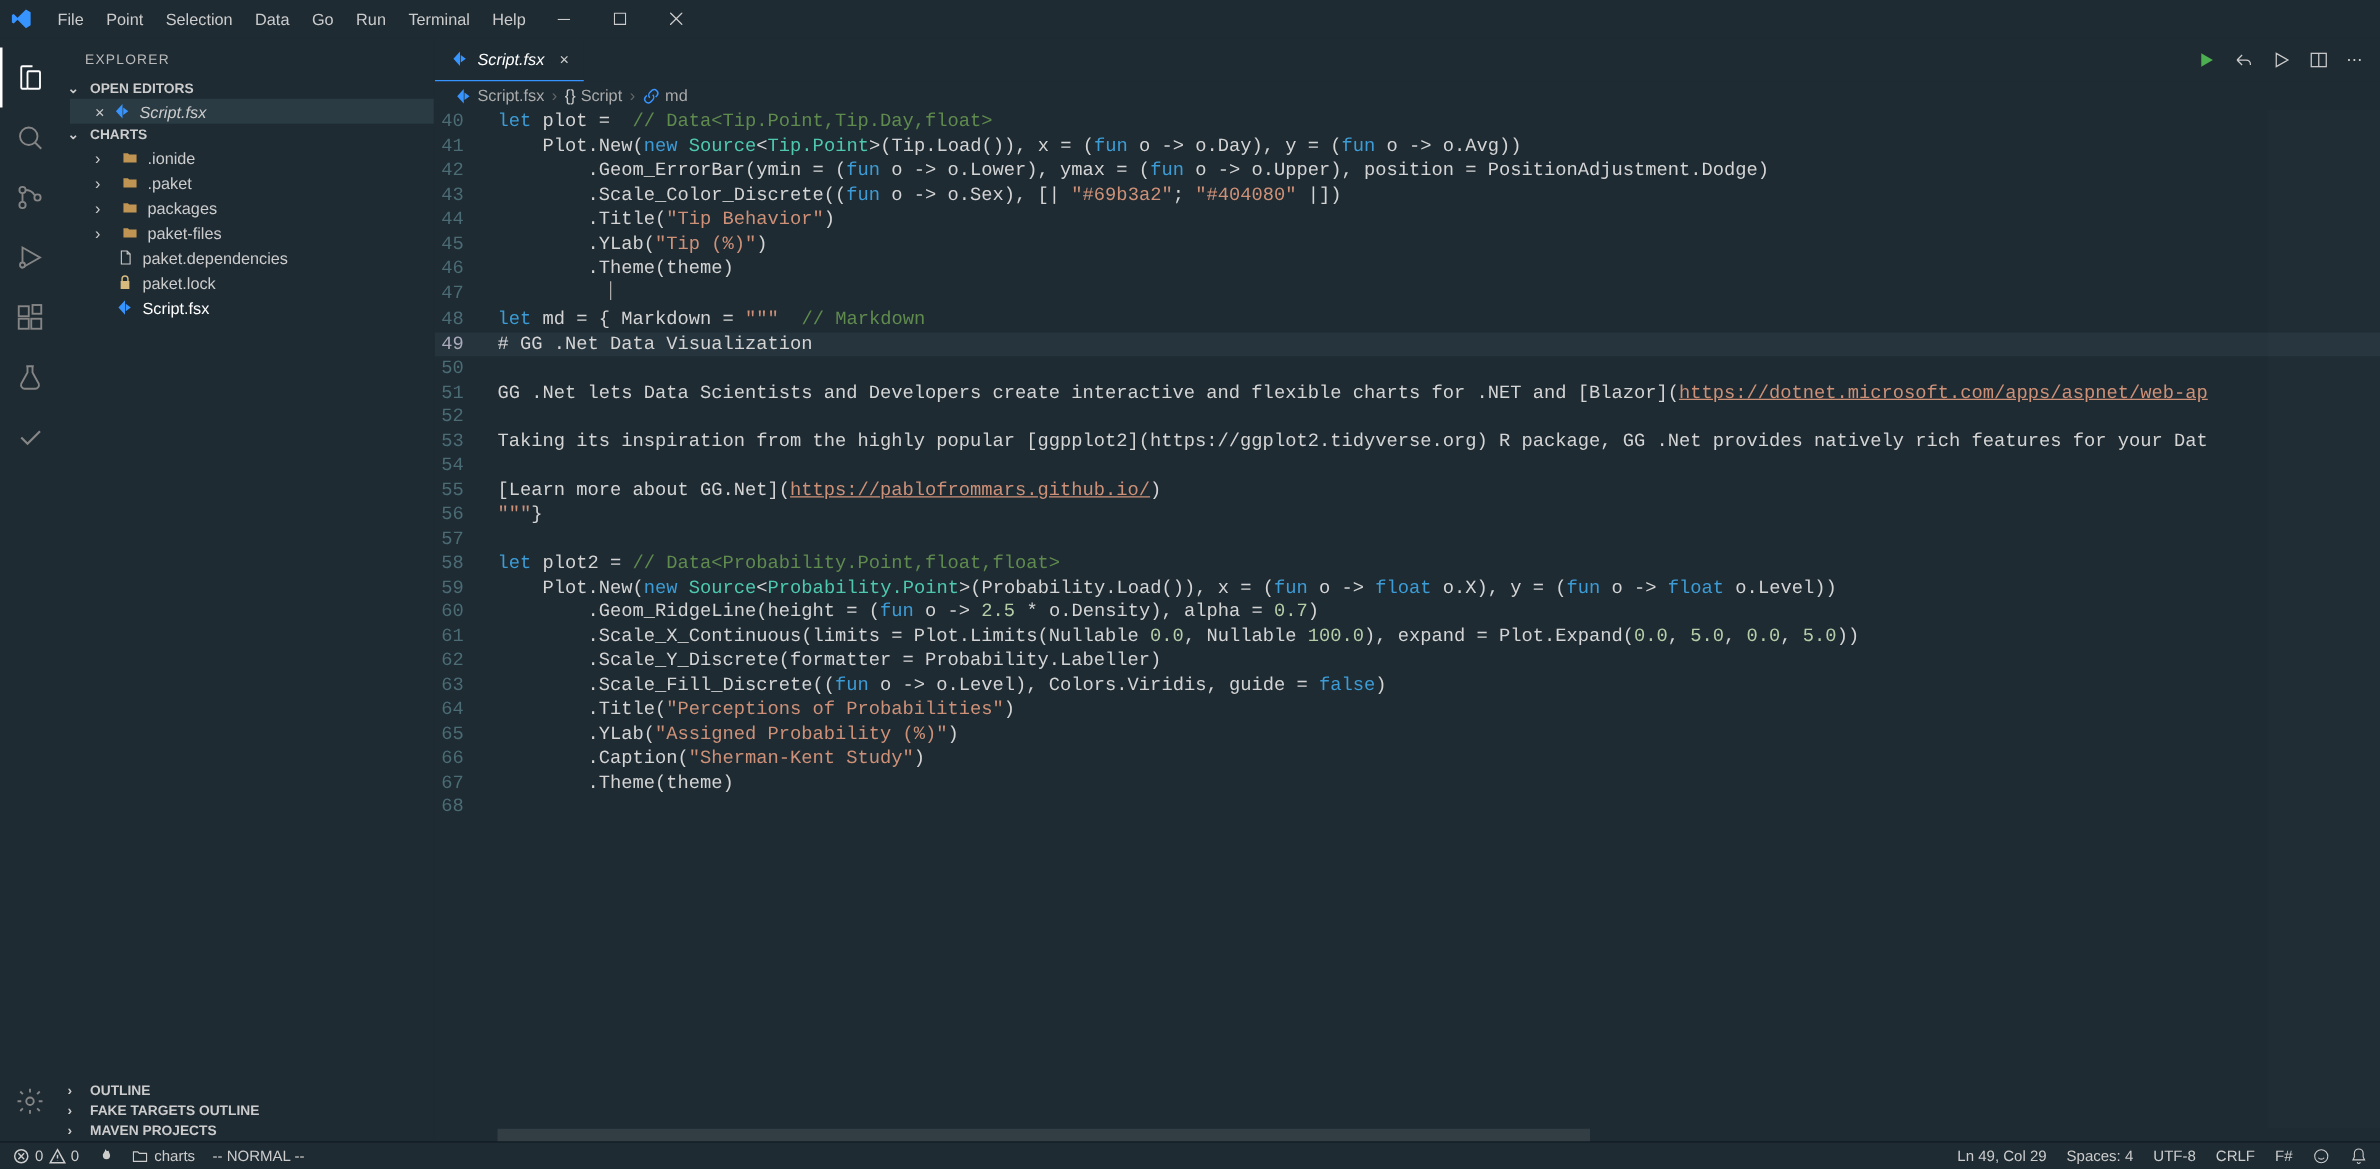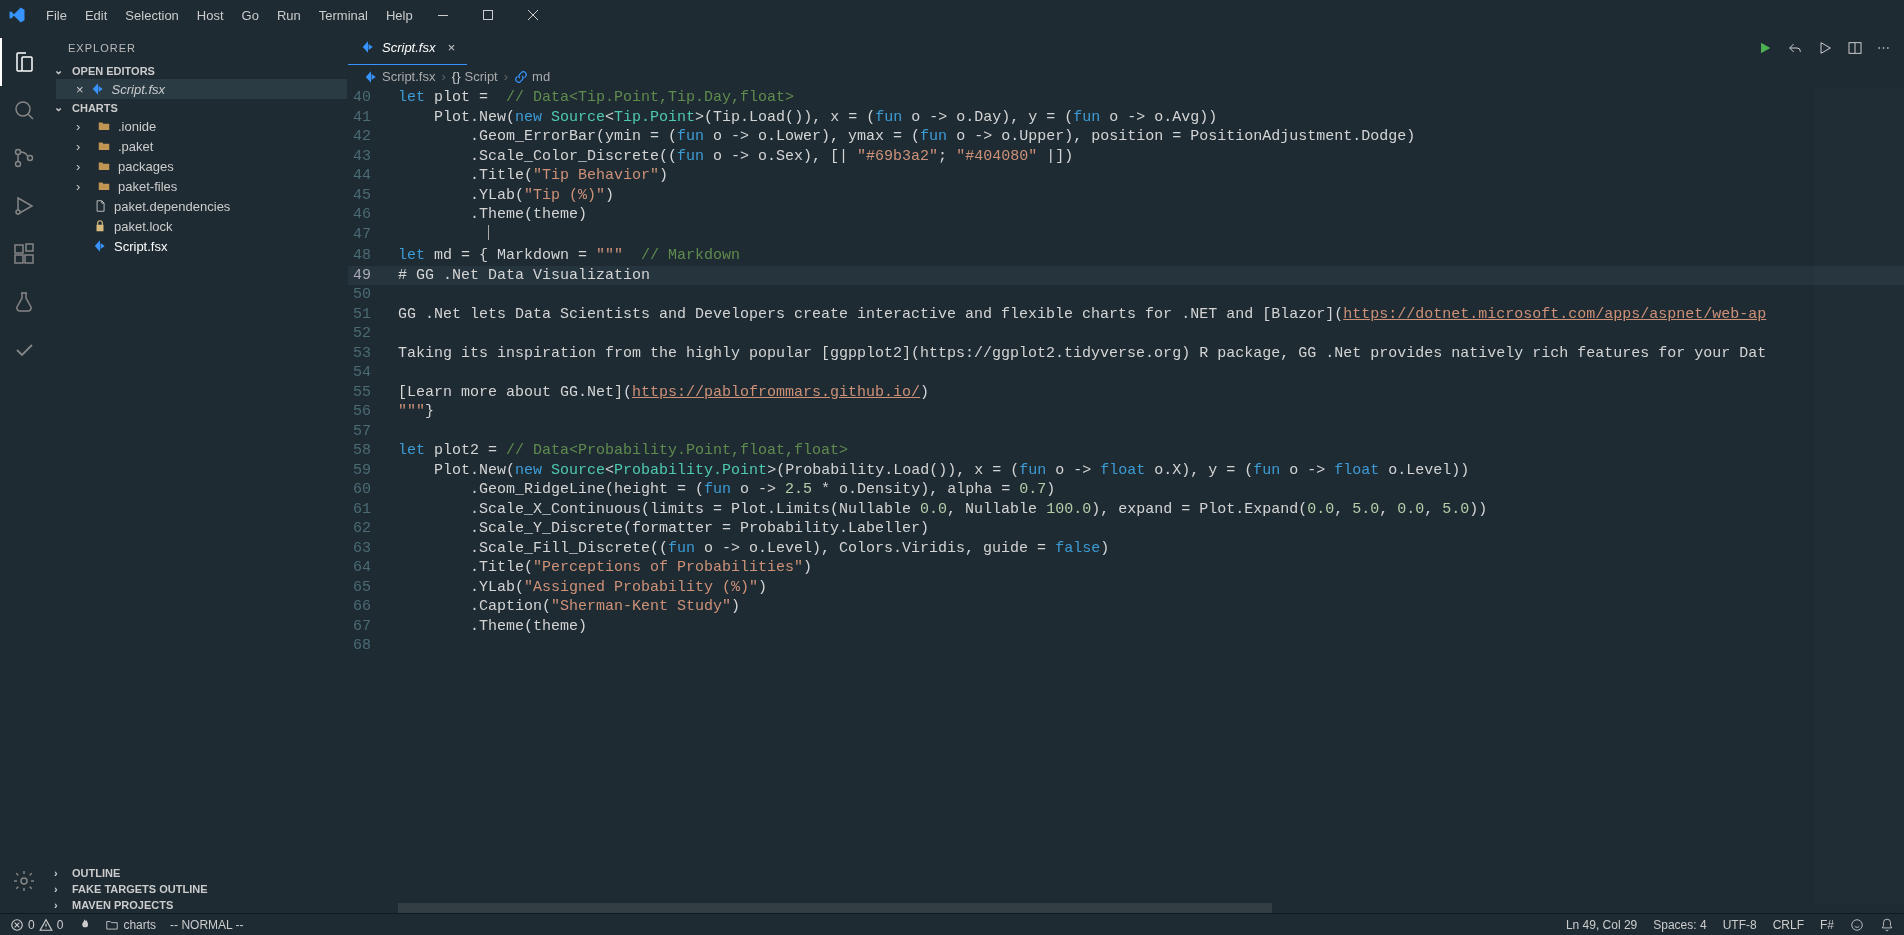--- a/index.html
+++ b/index.html
@@ -98,23 +98,23 @@
 <body>
 
 <div class="titlebar">
   <span class="logo">
     <svg width="18" height="18" viewBox="0 0 24 24">
         <path fill="#3794ff" d="M17 2l5 3v14l-5 3-9-9L4 17l-2-1V8l2-1 4 4 9-9z"></path>
       </svg>
   </span>
   <div class="menu-items" id="menu-bar">
       <div class="menu-item">File</div>
-      <div class="menu-item">Edit</div>
+      <div class="menu-item">Point</div>
       <div class="menu-item">Selection</div>
-      <div class="menu-item">Host</div>
+      <div class="menu-item">Data</div>
       <div class="menu-item">Go</div>
       <div class="menu-item">Run</div>
       <div class="menu-item">Terminal</div>
       <div class="menu-item">Help</div>
     </div>
   <div class="window-controls">
     <div class="win-btn">
         <svg width="10" height="1">
           <rect width="10" height="1" fill="#ccc"></rect>
         </svg>

